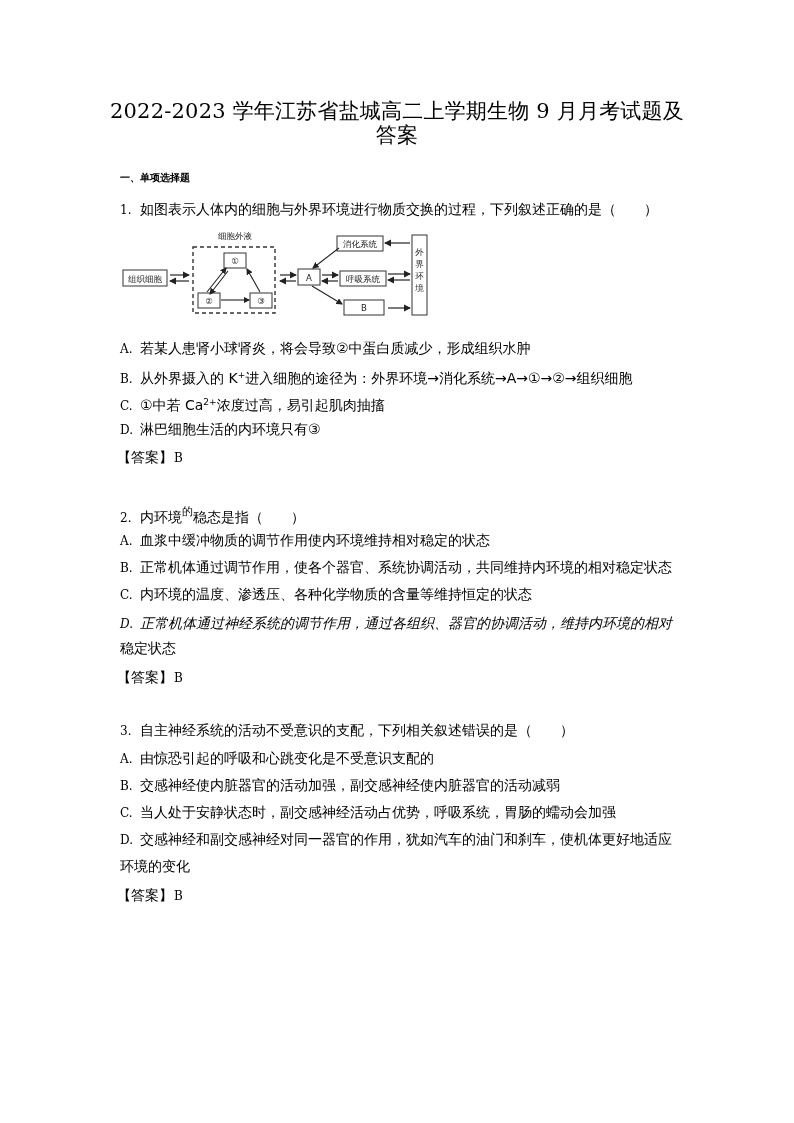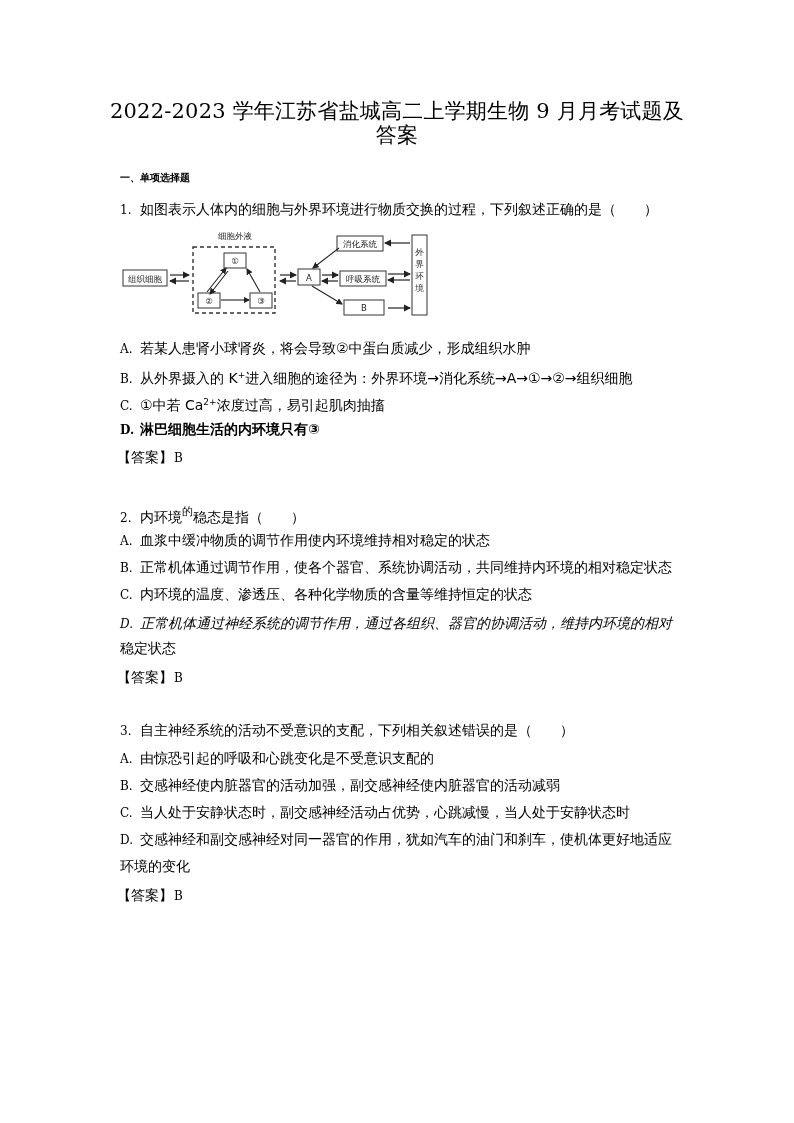--- a/index.html
+++ b/index.html
@@ -112,21 +112,21 @@
 
   <div class="line" style="top:336px;">
     <span class="lbl">A.</span><span>若某人患肾小球肾炎，将会导致②中蛋白质减少，形成组织水肿</span>
   </div>
   <div class="line" style="top:363px;">
     <span class="lbl">B.</span><span>从外界摄入的 K</span><sup class="small">+</sup><span>进入细胞的途径为：外界环境→消化系统→A→①→②→组织细胞</span>
   </div>
   <div class="line" style="top:390px;">
     <span class="lbl">C.</span><span>①中若 Ca</span><sup class="small">2+</sup><span>浓度过高，易引起肌肉抽搐</span>
   </div>
-  <div class="line" style="top:417px;font-weight:bold;">
+  <div class="line" style="top:417px;">
     <span class="lbl">D.</span><span>淋巴细胞生活的内环境只有③</span>
   </div>
   <div class="ans" style="top:443px;">
     <span>【答案】</span><span class="val">B</span>
   </div>
 
   <div class="line" style="top:505px;">
     <span class="lbl">2.</span><span>内环境</span><span class="raised">的</span><span>稳态是指（　　）</span>
   </div>
   <div class="line" style="top:528px;">
@@ -149,21 +149,21 @@
   <div class="line" style="top:718px;">
     <span class="lbl">3.</span><span>自主神经系统的活动不受意识的支配，下列相关叙述错误的是（　　）</span>
   </div>
   <div class="line" style="top:746px;">
     <span class="lbl">A.</span><span>由惊恐引起的呼吸和心跳变化是不受意识支配的</span>
   </div>
   <div class="line" style="top:773px;">
     <span class="lbl">B.</span><span>交感神经使内脏器官的活动加强，副交感神经使内脏器官的活动减弱</span>
   </div>
   <div class="line" style="top:800px;">
-    <span class="lbl">C.</span><span>当人处于安静状态时，副交感神经活动占优势，心跳减慢，当人处于安静状态时</span>
+    <span class="lbl">C.</span><span>当人处于安静状态时，副交感神经活动占优势，呼吸系统，胃肠的蠕动会加强</span>
   </div>
   <div class="line" style="top:827px;">
     <span class="lbl">D.</span><span>交感神经和副交感神经对同一器官的作用，犹如汽车的油门和刹车，使机体更好地适应</span>
   </div>
   <div class="line" style="top:854px;">环境的变化</div>
   <div class="ans" style="top:881px;">
     <span>【答案】</span><span class="val">B</span>
   </div>
 
 

